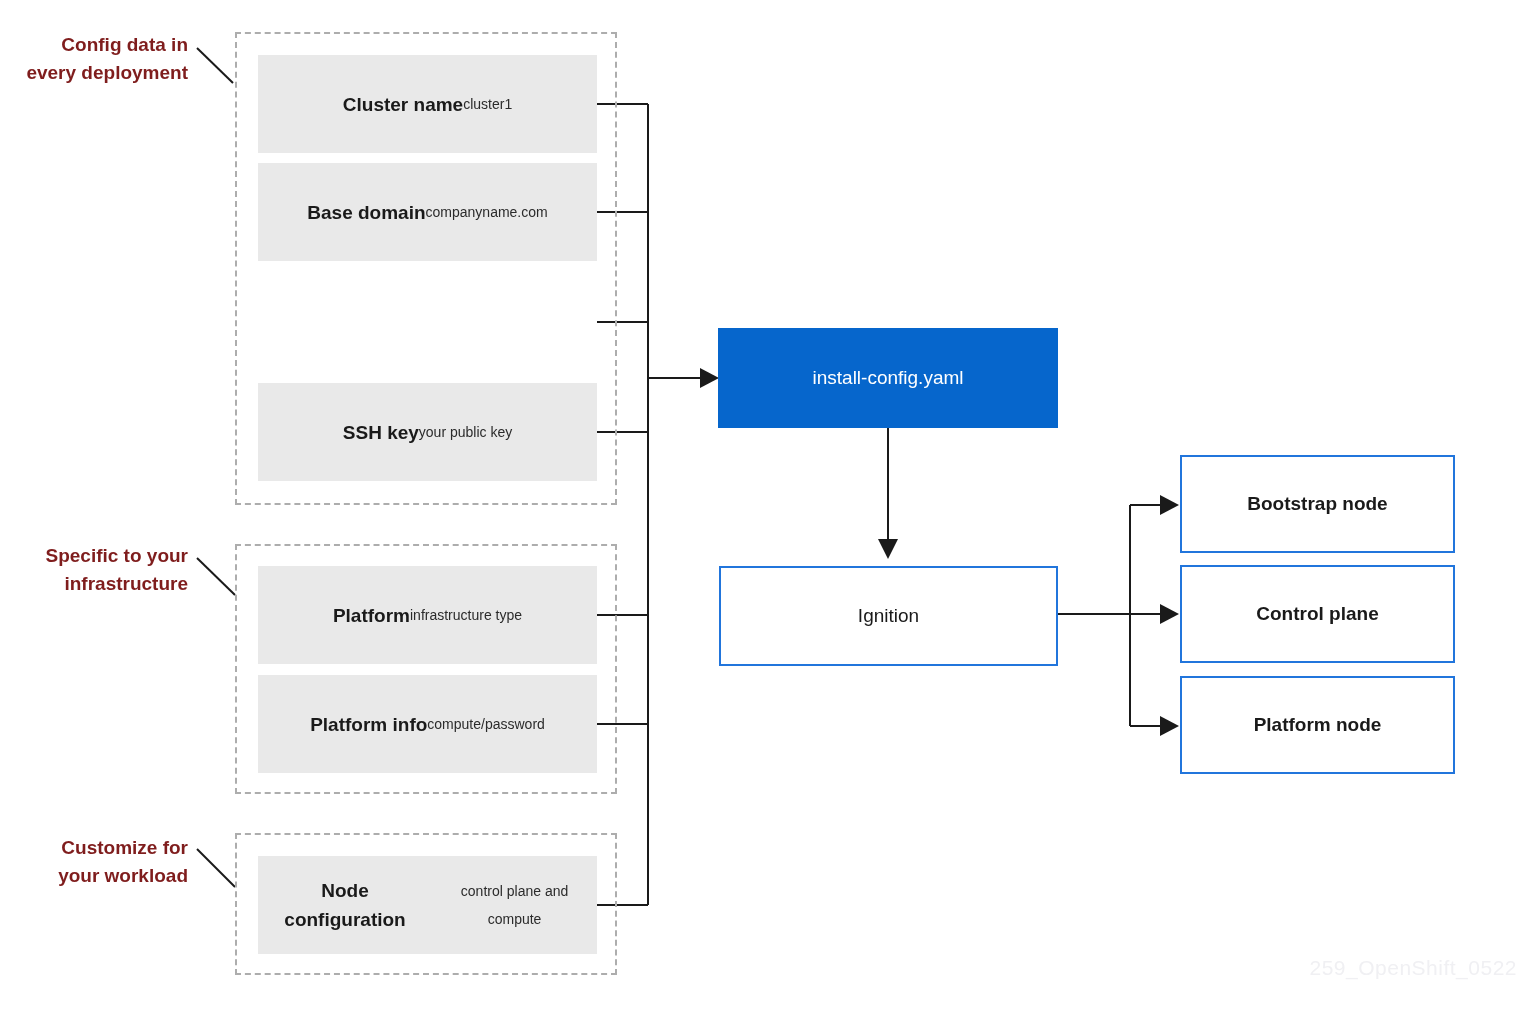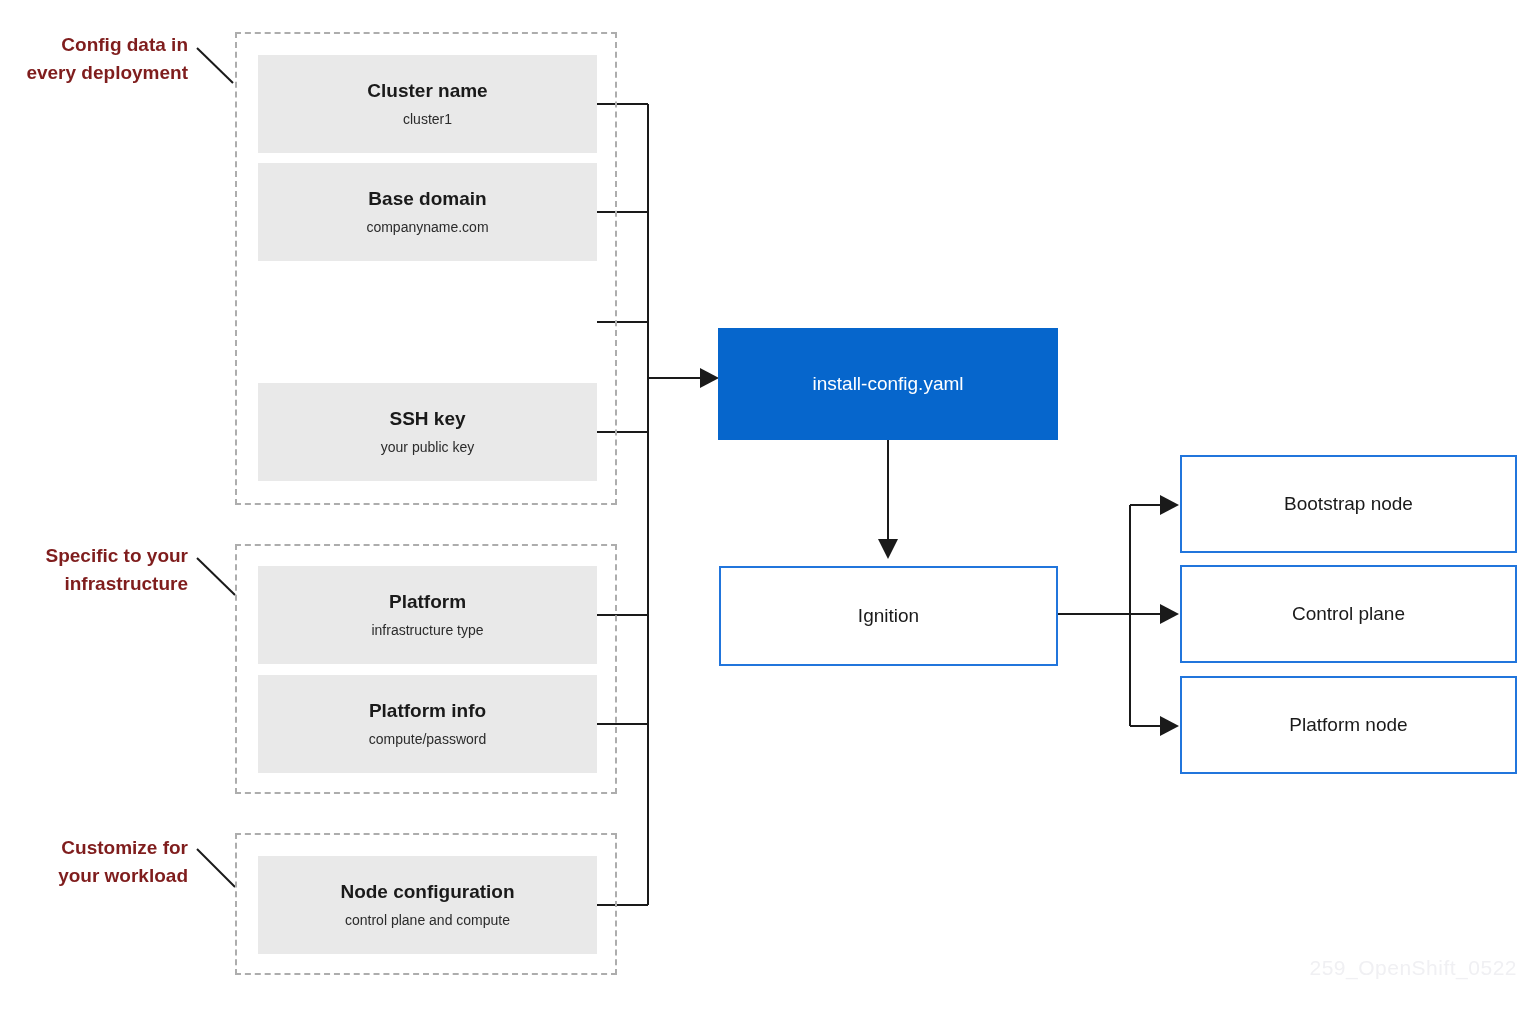--- a/index.html
+++ b/index.html
@@ -14,41 +14,41 @@
   body{font-family:"Liberation Sans", sans-serif;}
   .canvas{
     position:relative;width:1520px;height:1012px;background:#fff;overflow:hidden;
   }
   .wires{position:absolute;left:0;top:0;pointer-events:none;}
   .group{
     position:absolute;border:2px dashed var(--dash);background:transparent;box-sizing:border-box;
   }
   .item{
     position:absolute;left:258px;width:339px;height:98px;background:var(--gray-fill);
-    display:flex;flex-direction:column;align-items:center;justify-content:center;
+    display:flex;align-items:center;justify-content:center;
     text-align:center;
   }
   .item-title{font-size:19px;font-weight:700;color:#1A1A1A;line-height:29px;}
   .item-sub{font-size:14px;font-weight:400;color:#2B2B2B;line-height:28px;}
   .ann{
     position:absolute;width:188px;text-align:right;
     font-size:19px;font-weight:700;color:#7f1d1d;line-height:28px;
   }
   .node-blue{
-    position:absolute;left:718px;top:328px;width:340px;height:112px;background:var(--blue-fill);
+    position:absolute;left:718px;top:328px;width:340px;height:100px;background:var(--blue-fill);
     display:flex;align-items:center;justify-content:center;
     color:#fff;font-size:19px;font-weight:400;
   }
   .node-outline{
     position:absolute;background:#fff;border:2px solid var(--blue-border);box-sizing:border-box;
     display:flex;align-items:center;justify-content:center;
     color:#1A1A1A;font-size:19px;font-weight:400;
   }
   .ignition{left:719px;top:566px;width:339px;height:100px;}
-  .rnode{left:1180px;width:337px;height:98px;}
+  .rnode{left:1180px;width:275px;height:98px;font-weight:bold;}
   .watermark{
     position:absolute;right:3px;top:956px;font-size:21px;font-weight:400;
     color:var(--wm);letter-spacing:0.5px;
   }
 </style>
 </head>
 <body>
 
 <div class="canvas">
 

